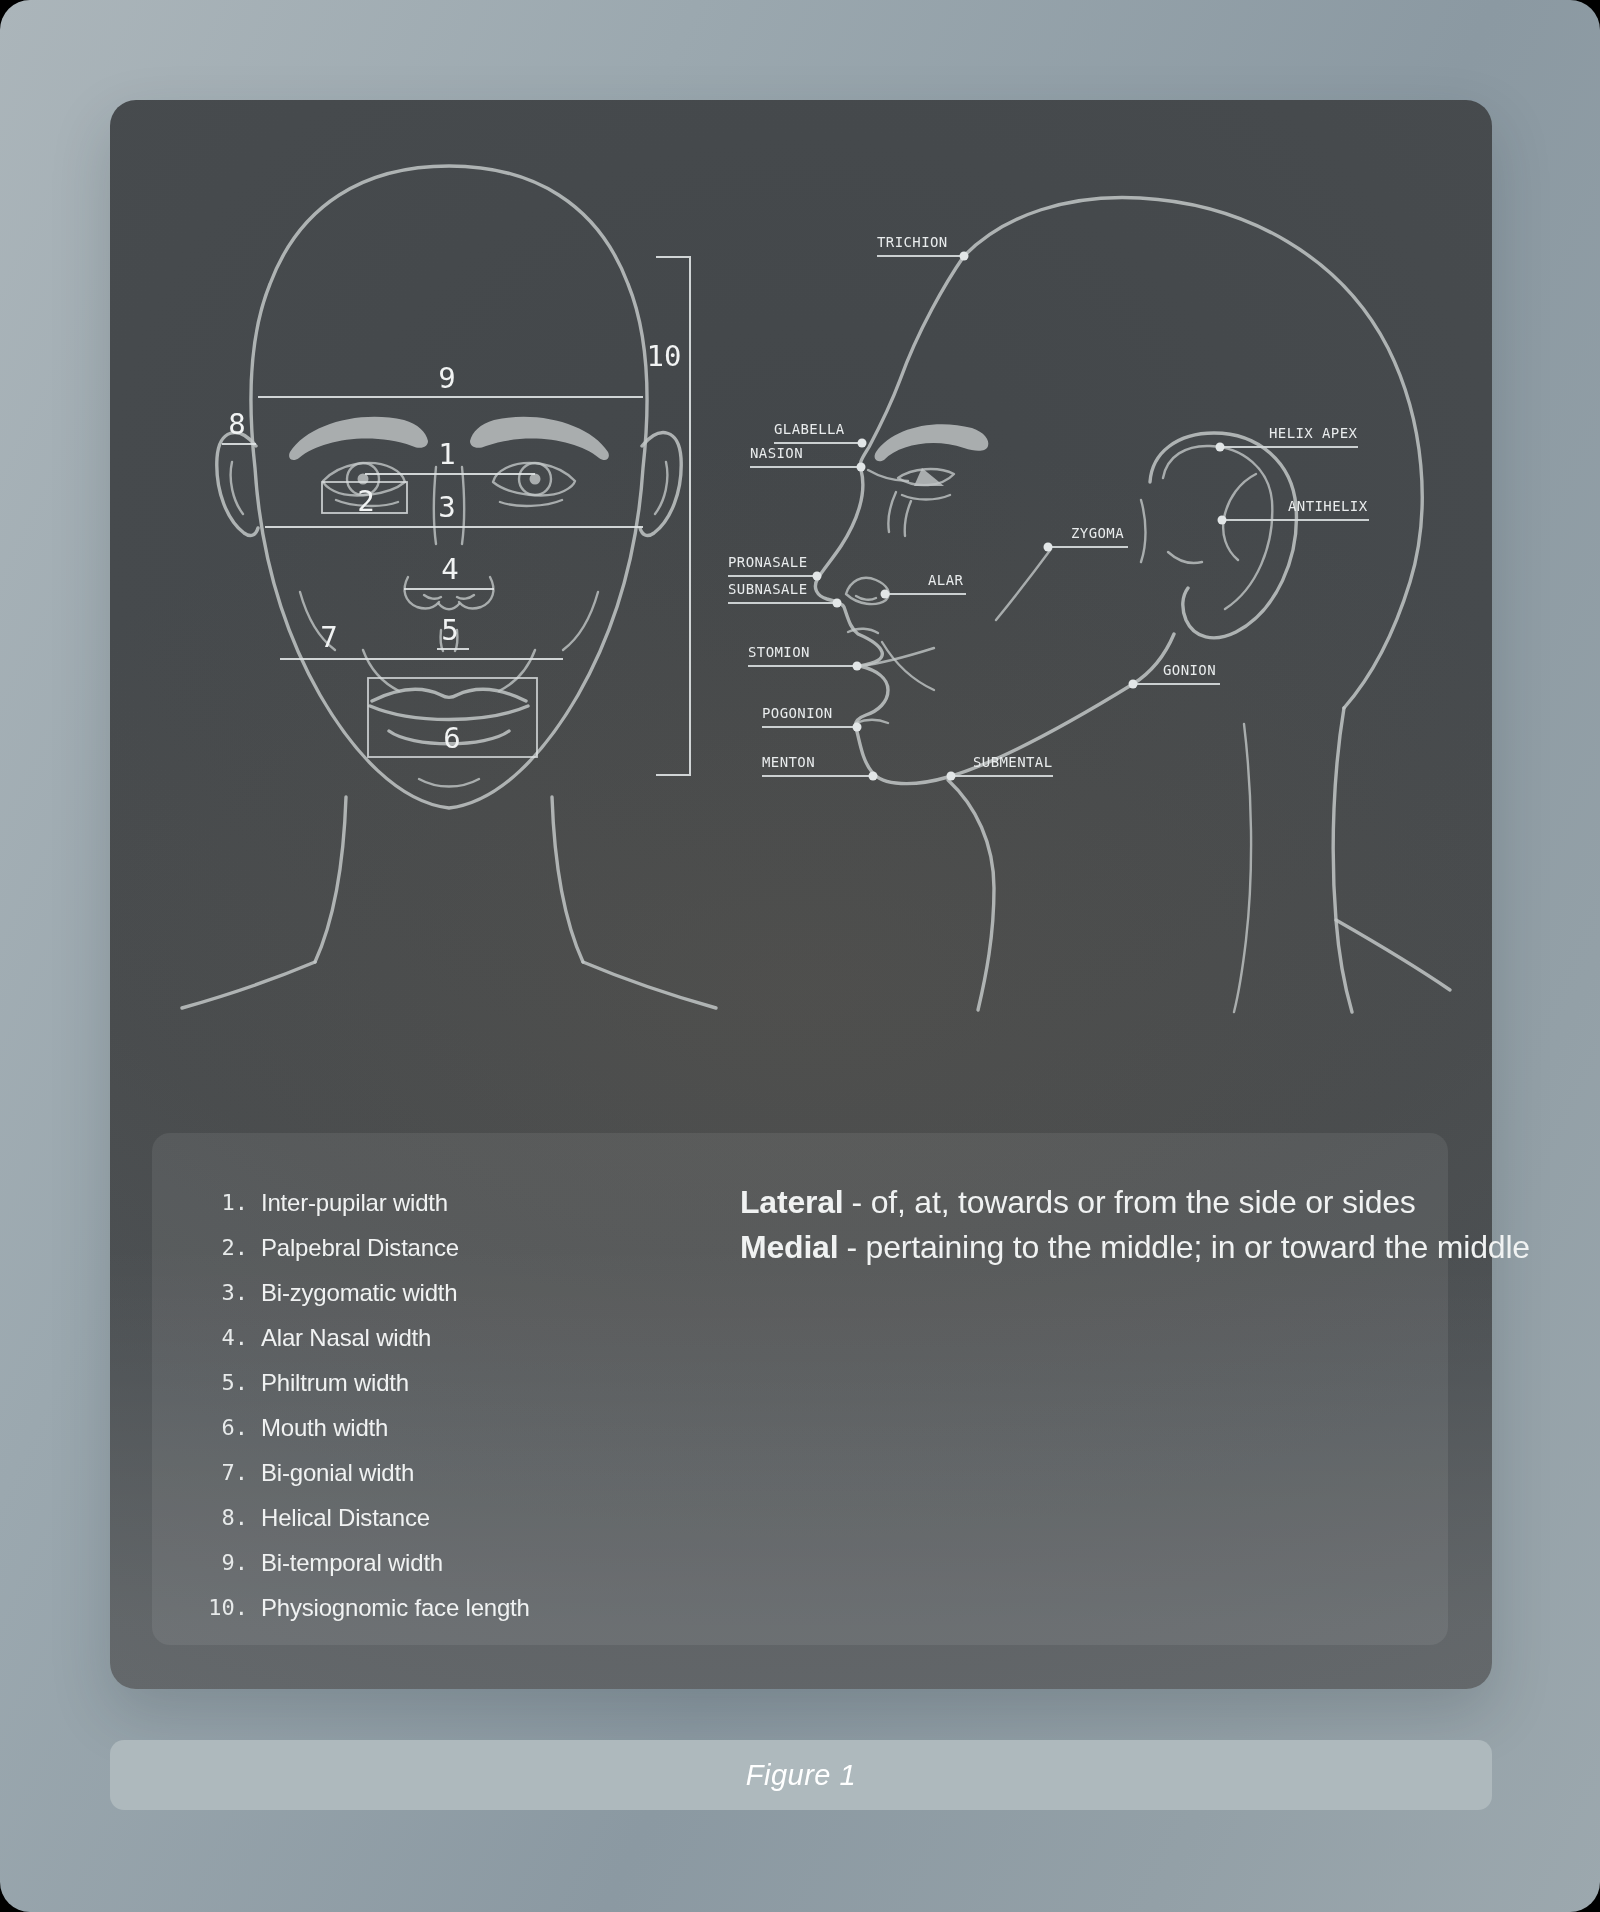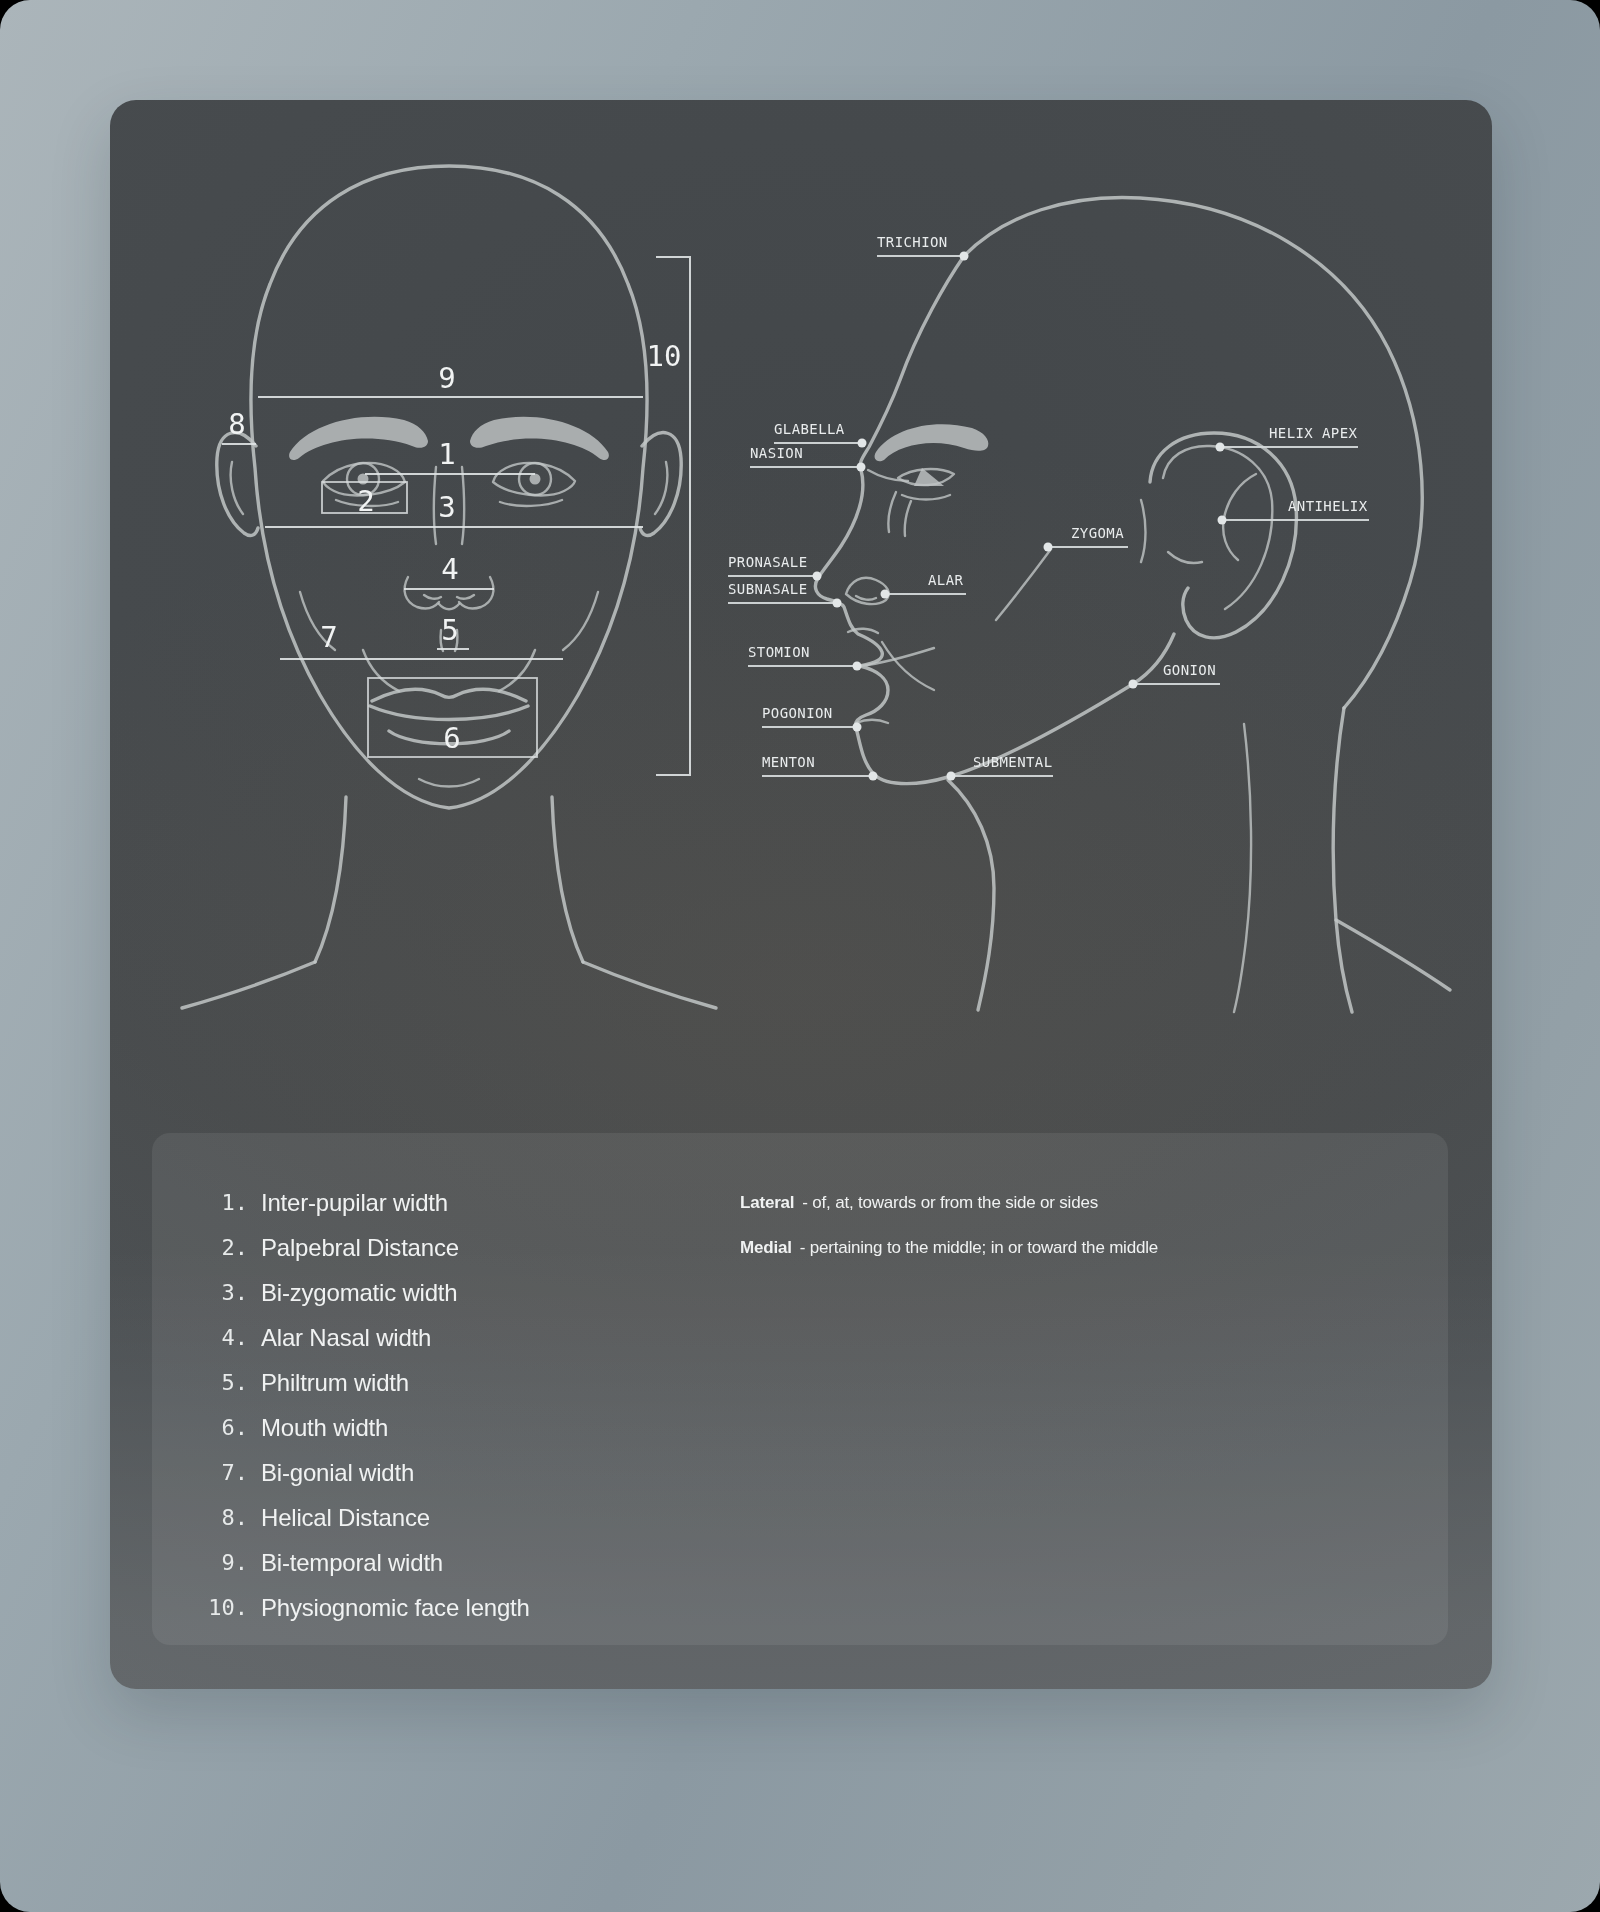--- a/index.html
+++ b/index.html
@@ -33,21 +33,21 @@
     position:absolute;left:110px;top:1058px;width:1382px;text-align:center;
     font:19px "DejaVu Sans Mono","Liberation Mono",monospace;color:#dde1e2;letter-spacing:1px;
   }
   
   .panel{position:absolute;left:152px;top:1133px;width:1296px;height:512px;border-radius:18px;background:rgba(255,255,255,0.075);}
   .mlist{position:absolute;left:176px;top:1180px;}
   .mrow{display:flex;align-items:center;height:45px;}
   .mrow .num{display:inline-block;width:72px;text-align:right;font:22px "DejaVu Sans Mono","Liberation Mono",monospace;color:#e7eaea;}
   .mrow .lbl{margin-left:13px;font-size:24px;letter-spacing:-0.2px;color:#f0f2f2;}
   .defs{position:absolute;left:740px;top:1180px;}
-  .drow{display:flex;align-items:center;height:45px;font-size:17px;color:#f0f2f2;letter-spacing:-0.2px;}
+  .drow{display:flex;align-items:center;height:45px;font-size:32px;color:#f0f2f2;letter-spacing:-0.2px;}
   .drow .term{font-weight:bold;margin-right:8px;}
   
   .footer{
     position:absolute;left:110px;top:1740px;width:1382px;height:70px;border-radius:14px;
     background:#aeb9bd;display:flex;align-items:center;justify-content:center;
   }
   .footer .flabel{font-style:italic;font-size:29px;color:#ffffff;letter-spacing:0.5px;}
 </style>
 </head>
 <body>
@@ -280,13 +280,16 @@
     <div class="drow">
       <span class="term">Lateral</span>
       <span class="dtext">- of, at, towards or from the side or sides</span>
     </div>
     <div class="drow">
       <span class="term">Medial</span>
       <span class="dtext">- pertaining to the middle; in or toward the middle</span>
     </div>
   </div>
 
+  <div class="footer">
+    <span class="flabel">Figure 1</span>
+  </div>
 </div>
 
 </body></html>

